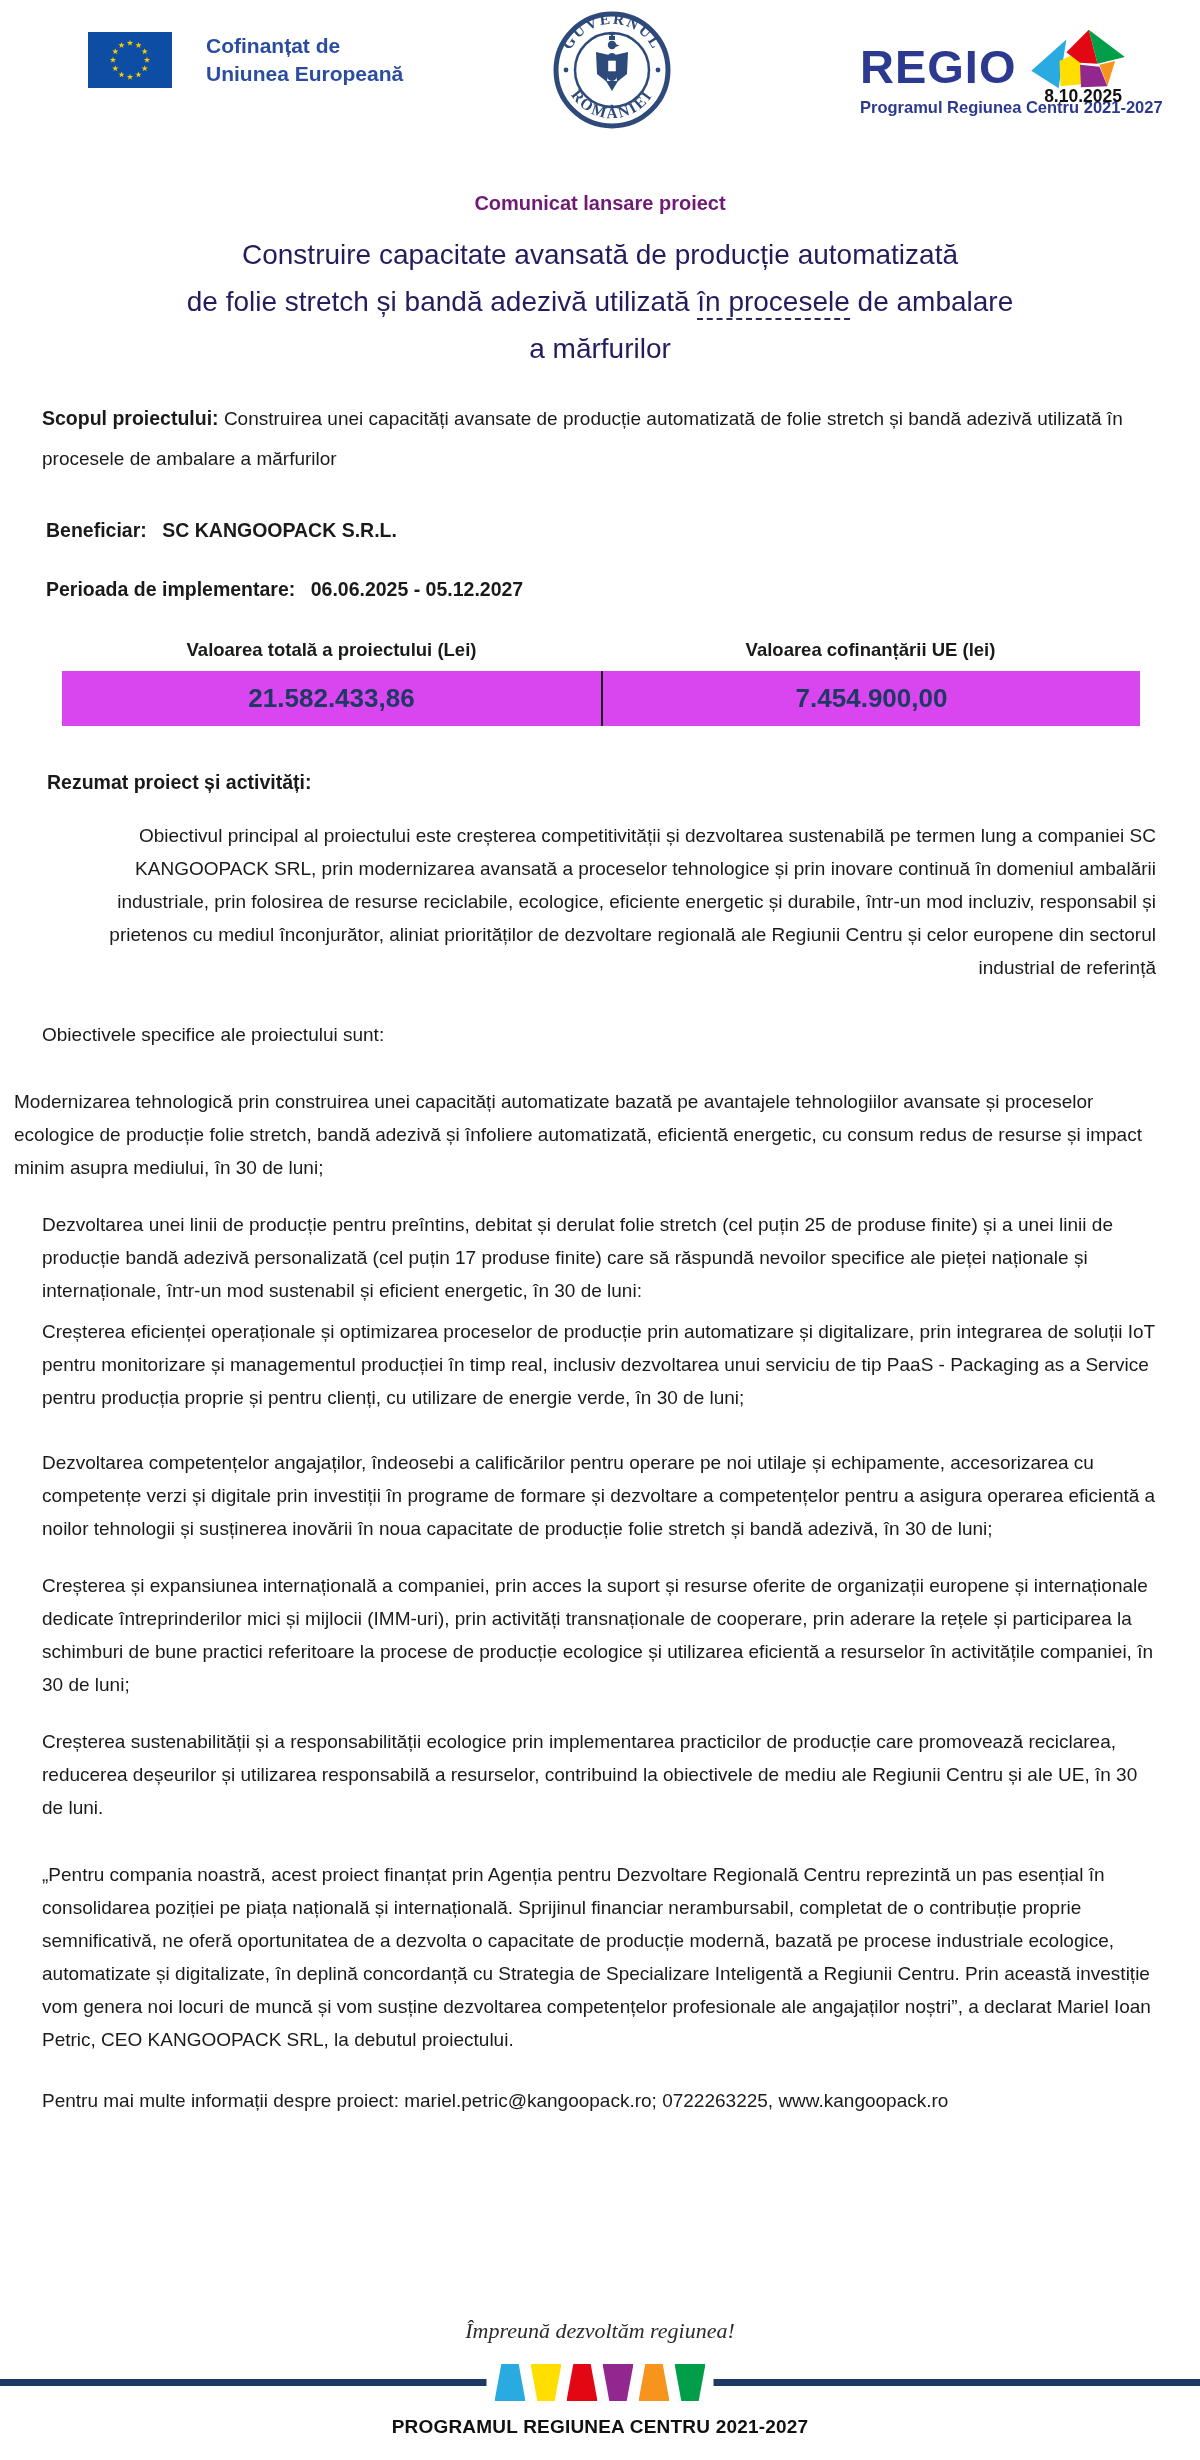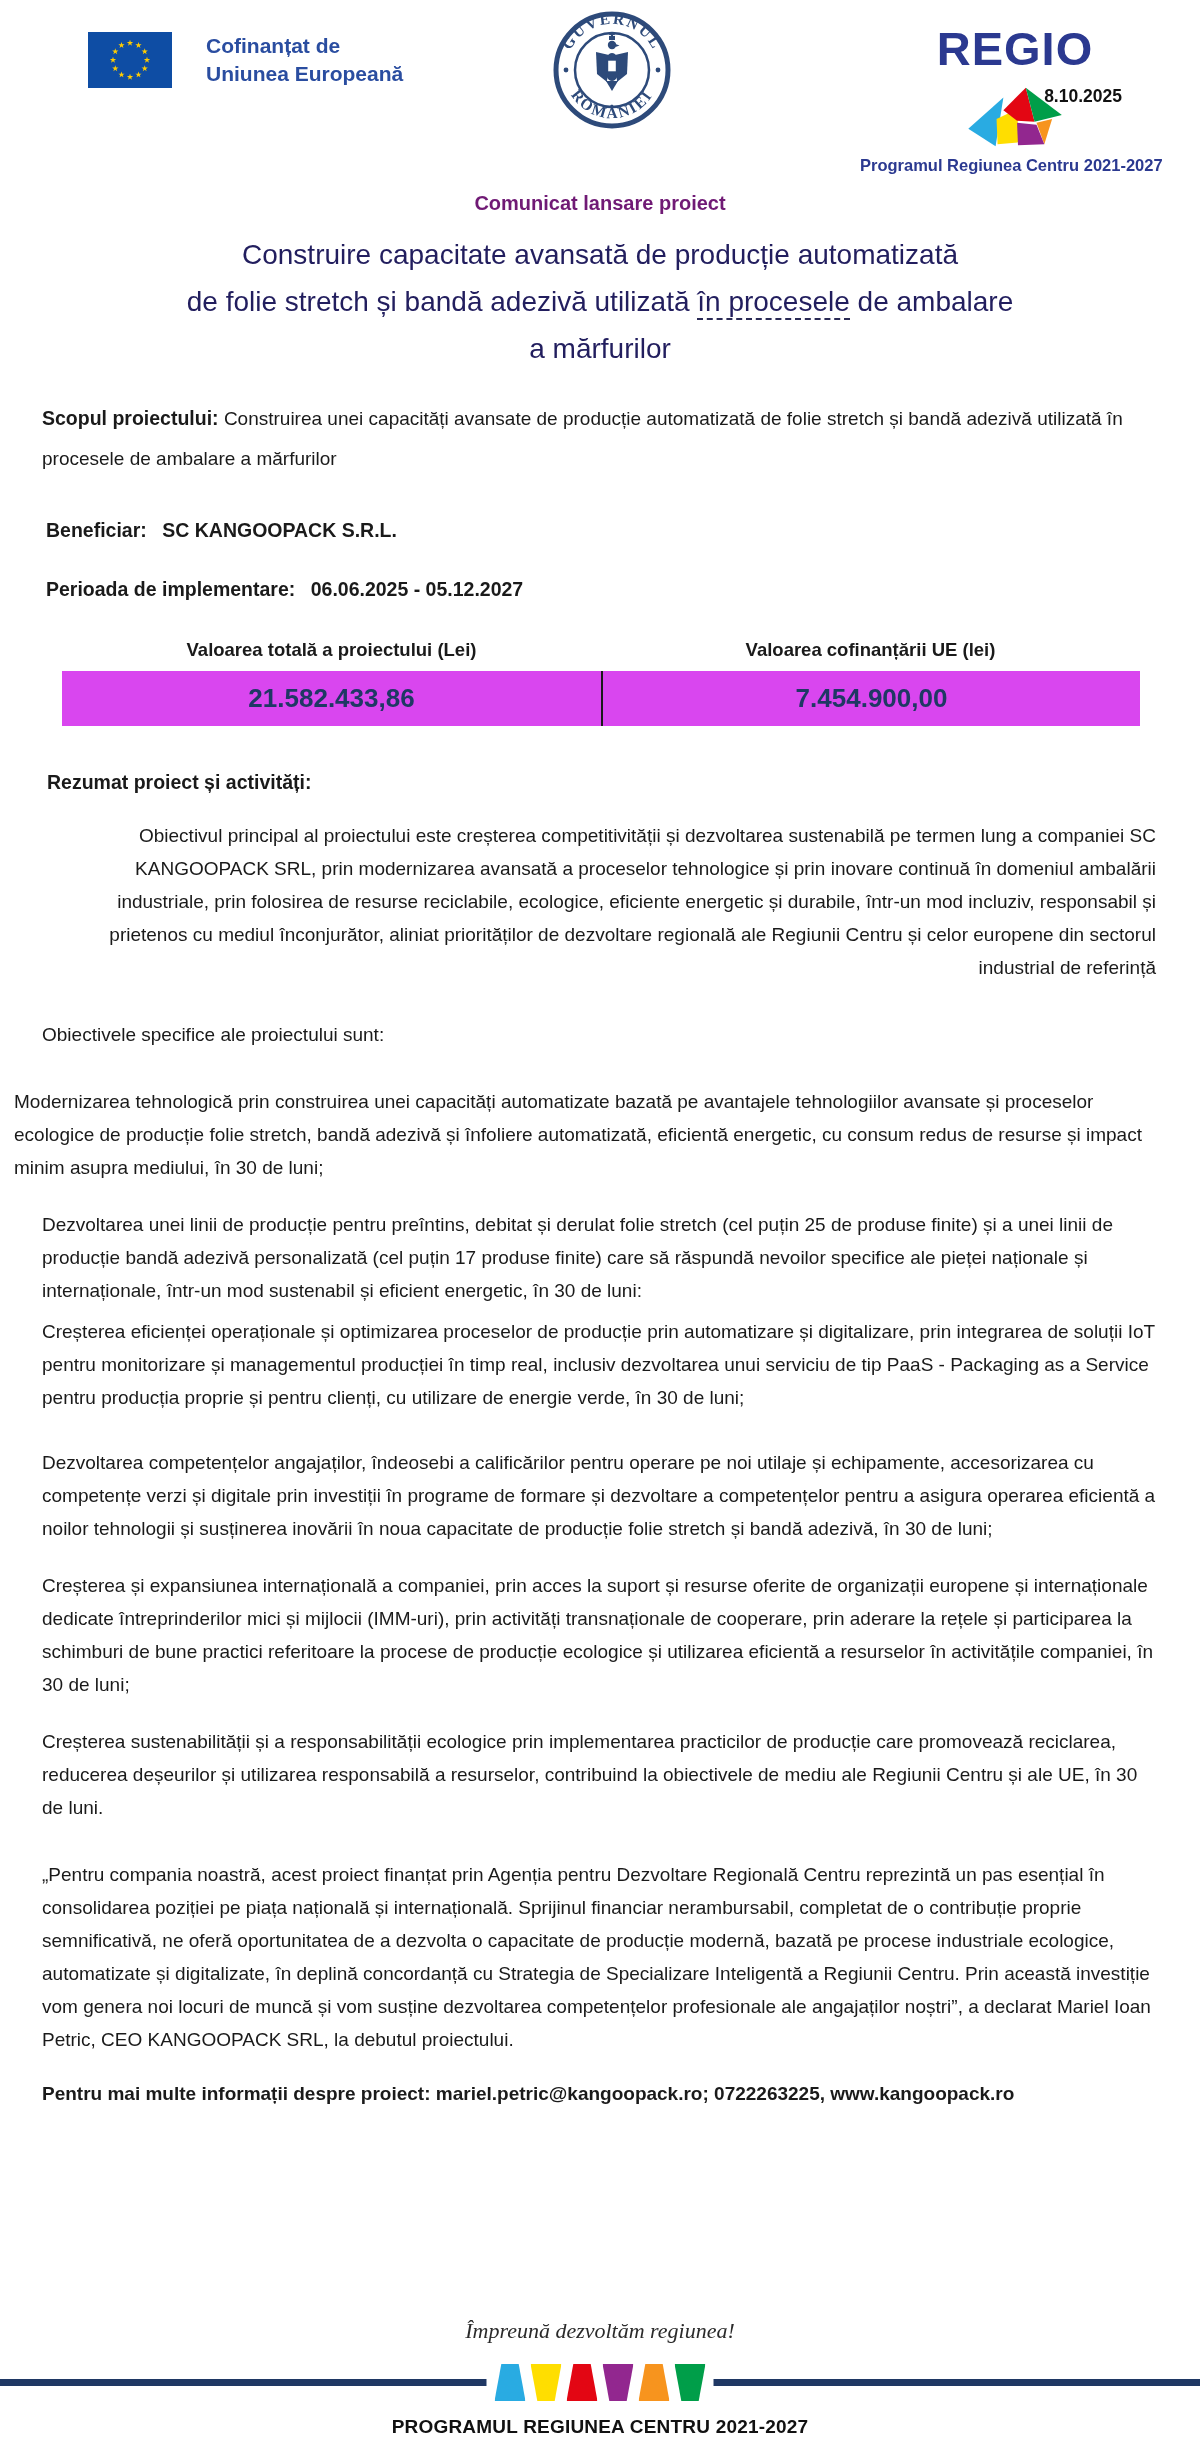--- a/index.html
+++ b/index.html
@@ -9,21 +9,21 @@
     font-family:"Liberation Sans", sans-serif; color:#1a1a1a; overflow:hidden;
   }
 
   
   .header { position:relative; height:140px; }
   .eu-logo { position:absolute; left:88px; top:32px; display:flex; align-items:center; }
   .eu-flag { width:84px; height:56px; display:block; }
   .eu-text { margin-left:34px; font-weight:bold; color:#2a4da0; font-size:21px; line-height:28px; }
   .gov-seal { position:absolute; left:552px; top:6px; width:120px; height:128px; }
   .regio { position:absolute; left:860px; top:20px; width:310px; }
-  .regio-row { display:flex; align-items:center;flex-direction:column; }
+  .regio-row { display:flex; align-items:flex-end; }
   .regio-name { font-weight:bold; color:#2b3990; font-size:47px; line-height:58px; letter-spacing:1px; }
   .regio-pin { width:118px; height:76px; margin-left:6px; }
   .regio-sub { margin-top:2px; font-weight:bold; color:#2b3990; font-size:16.5px; }
   .date { position:absolute; top:86px; right:78px; font-weight:bold; font-size:17.5px; color:#111; }
 
   
   .kicker { margin-top:52px; text-align:center; font-weight:bold; font-size:20px; color:#701a75; }
   .title { margin-top:16px; text-align:center; color:#221e5e; font-size:28px; line-height:47px; font-weight:normal; }
   .title .marked { border-bottom:2px dashed #2a2a55; padding-bottom:1px; }
 
@@ -49,21 +49,21 @@
   .para { margin-left:42px; margin-right:44px; font-size:19px; line-height:33px; }
   .p0 { margin-top:20px;text-align:right; }
   .p1 { margin-top:34px; }
   .p2 { margin-top:34px;margin-left:14px; }
   .p3 { margin-top:24px; }
   .p4 { margin-top:8px;  }
   .p5 { margin-top:32px; }
   .p6 { margin-top:24px; }
   .p7 { margin-top:24px; }
   .p8 { margin-top:34px; }
-  .p9 { margin-top:21px;font-weight:bold; }
+  .p9 { margin-top:28px; }
 
   
   .slogan { position:absolute; top:2318px; left:0; width:100%; text-align:center;
             font-family:"Liberation Serif", serif; font-style:italic; font-size:22px; color:#2b2b2b; }
   .rule { position:absolute; top:2379px; left:0; width:100%; height:7px; background:#1f3864; }
   .shape-strip { position:absolute; top:2364px; left:50%; transform:translateX(-50%);
                  height:37px; background:#ffffff; display:flex; align-items:stretch;
                  padding:0 8px; gap:5px; }
   .trap { width:31px; height:37px; }
   .trap-up   { clip-path:polygon(22% 0, 78% 0, 100% 100%, 0% 100%); }  

